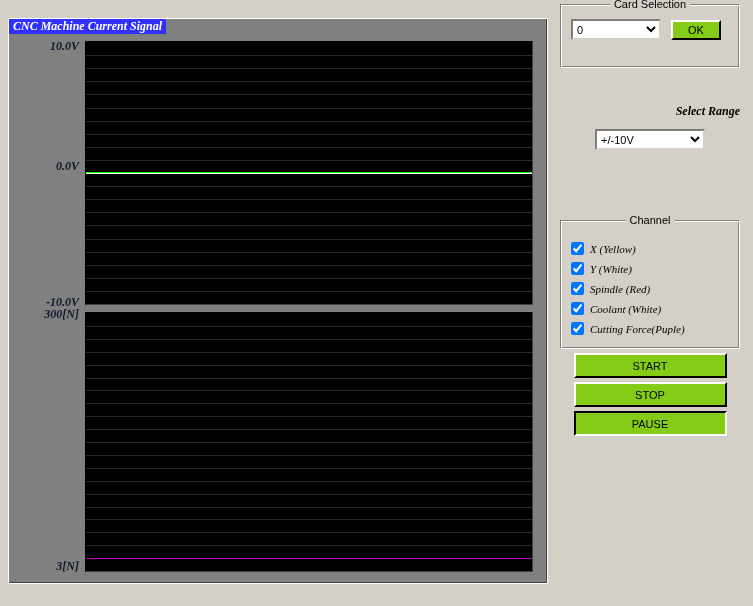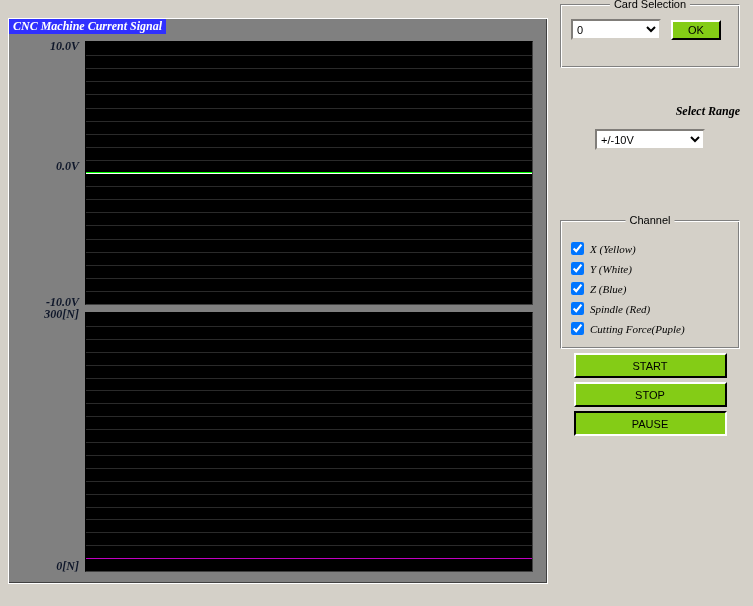--- a/index.html
+++ b/index.html
@@ -174,21 +174,21 @@
 <div class="app">
 
   <div class="plot-panel">
     <div class="plot-title">CNC Machine Current Signal</div>
 
     <div class="axis-label" style="left:0;top:20px;width:70px;">10.0V</div>
     <div class="axis-label" style="left:0;top:140px;width:70px;">0.0V</div>
     <div class="axis-label" style="left:0;top:276px;width:70px;">-10.0V</div>
 
     <div class="axis-label" style="left:0;top:288px;width:70px;">300[N]</div>
-    <div class="axis-label" style="left:0;top:540px;width:70px;">0[N]</div>
+    <div class="axis-label" style="left:0;top:540px;width:70px;">3[N]</div>
 
     <div class="chart-box chart1">
         <div class="hgrid" style="top: 13.1px;"></div>
         <div class="hgrid" style="top: 26.2px;"></div>
         <div class="hgrid" style="top: 39.3px;"></div>
         <div class="hgrid" style="top: 52.4px;"></div>
         <div class="hgrid" style="top: 65.5px;"></div>
         <div class="hgrid" style="top: 78.6px;"></div>
         <div class="hgrid" style="top: 91.7px;"></div>
         <div class="hgrid" style="top: 104.8px;"></div>
@@ -261,25 +261,25 @@
       <div class="chk-row">
         <input type="checkbox" checked="" style="">
         <label>X (Yellow)</label>
       </div>
       <div class="chk-row">
         <input type="checkbox" checked="" style="">
         <label>Y (White)</label>
       </div>
       <div class="chk-row">
         <input type="checkbox" checked="" style="">
-        <label>Z (Blue)</label>
-      </div>
-      <div class="chk-row">
-        <input type="checkbox" checked="" style="">
         <label>Spindle (Red)</label>
+      </div>
+      <div class="chk-row">
+        <input type="checkbox" checked="" style="">
+        <label>Coolant (White)</label>
       </div>
       <div class="chk-row">
         <input type="checkbox" checked="" style="">
         <label>Cutting Force(Puple)</label>
       </div>
     </div>
 
     <button class="btn control-btn">START</button>
     <button class="btn control-btn">STOP</button>
     <button class="btn control-btn pressed">PAUSE</button>

